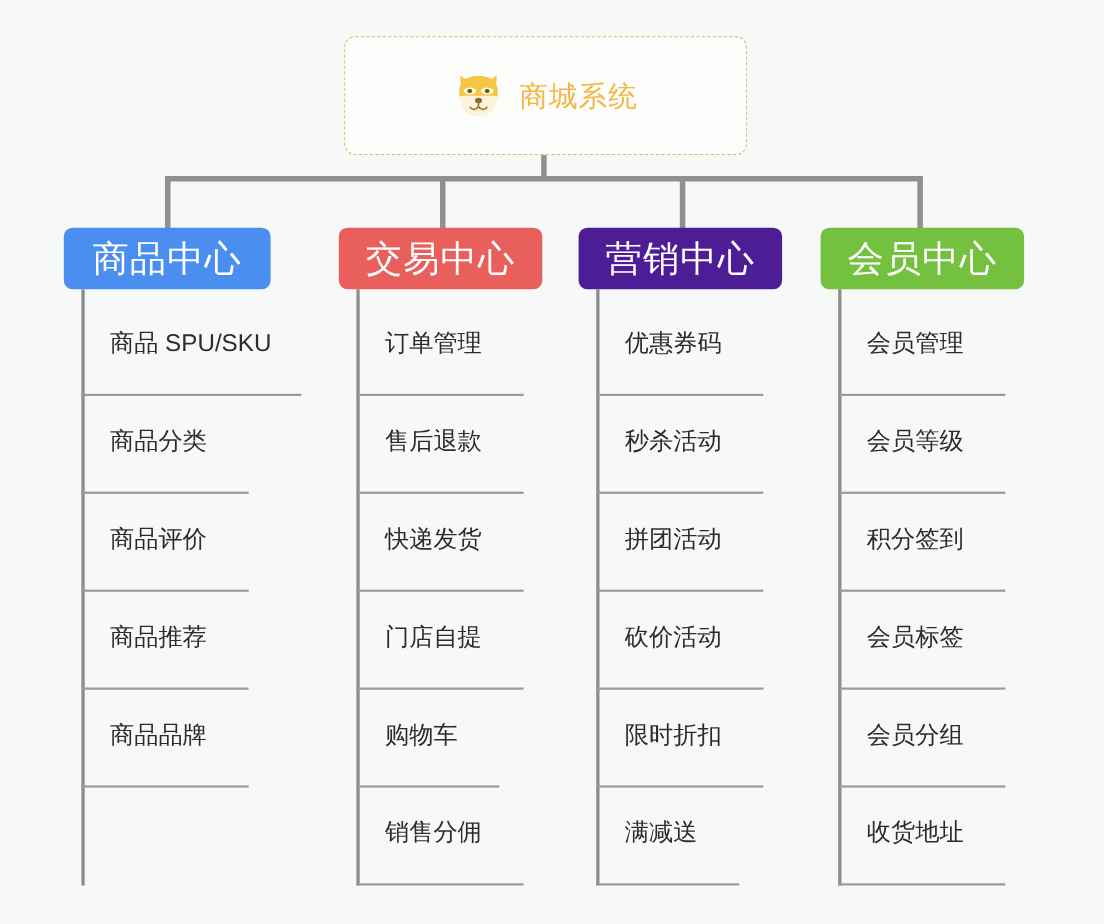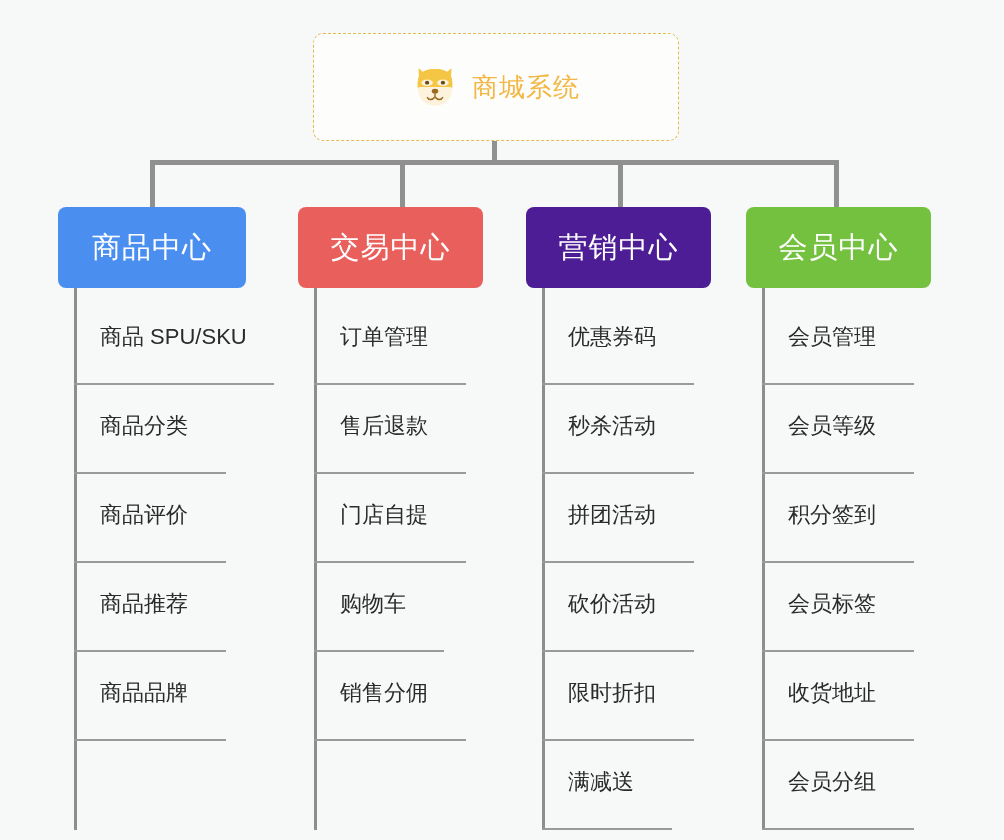--- a/index.html
+++ b/index.html
@@ -73,27 +73,27 @@
     height: 48px;
     background: #909090;
   }
 
   
   .column {
     position: absolute;
     top: 207px;
   }
   .cat-box {
-    height: 81px;
+    height: 56px;
     border-radius: 8px;
     display: flex;
     align-items: center;
     justify-content: center;
     color: #ffffff;
-    font-size: 29px;
+    font-size: 33px;
     letter-spacing: 1px;
     white-space: nowrap;
     box-sizing: border-box;
   }
 
   
   .leaves {
     position: relative;
     margin-top: 0;
     padding-top: 8px;
@@ -181,32 +181,36 @@
         <span class="leaf-label">商品推荐</span>
         <div class="leaf-underline" style="width:152px;"></div>
       </div>
       <div class="leaf">
         <span class="leaf-label">商品品牌</span>
         <div class="leaf-underline" style="width:152px;"></div>
       </div>
     </div>
   </div>
 
-  <div class="column" style="left:298px; width:185px;">
+  <div class="column" style="left:308px; width:185px;">
     <div class="cat-box" style="width: 185px; background: rgb(233, 95, 92);">
       <span>交易中心</span>
     </div>
     <div class="leaves">
       <div class="spine" style="height:542px;"></div>
       <div class="leaf">
         <span class="leaf-label">订单管理</span>
         <div class="leaf-underline" style="width:152px;"></div>
       </div>
       <div class="leaf">
         <span class="leaf-label">售后退款</span>
+        <div class="leaf-underline" style="width:152px;"></div>
+      </div>
+      <div class="leaf">
+        <span class="leaf-label">快递发货</span>
         <div class="leaf-underline" style="width:152px;"></div>
       </div>
       <div class="leaf">
         <span class="leaf-label">门店自提</span>
         <div class="leaf-underline" style="width:152px;"></div>
       </div>
       <div class="leaf">
         <span class="leaf-label">购物车</span>
         <div class="leaf-underline" style="width:130px;"></div>
       </div>
@@ -266,23 +270,23 @@
       </div>
       <div class="leaf">
         <span class="leaf-label">积分签到</span>
         <div class="leaf-underline" style="width:152px;"></div>
       </div>
       <div class="leaf">
         <span class="leaf-label">会员标签</span>
         <div class="leaf-underline" style="width:152px;"></div>
       </div>
       <div class="leaf">
+        <span class="leaf-label">会员分组</span>
+        <div class="leaf-underline" style="width:152px;"></div>
+      </div>
+      <div class="leaf">
         <span class="leaf-label">收货地址</span>
         <div class="leaf-underline" style="width:152px;"></div>
       </div>
-      <div class="leaf">
-        <span class="leaf-label">会员分组</span>
-        <div class="leaf-underline" style="width:152px;"></div>
-      </div>
     </div>
   </div>
 
 </div>
 
 </body></html>

